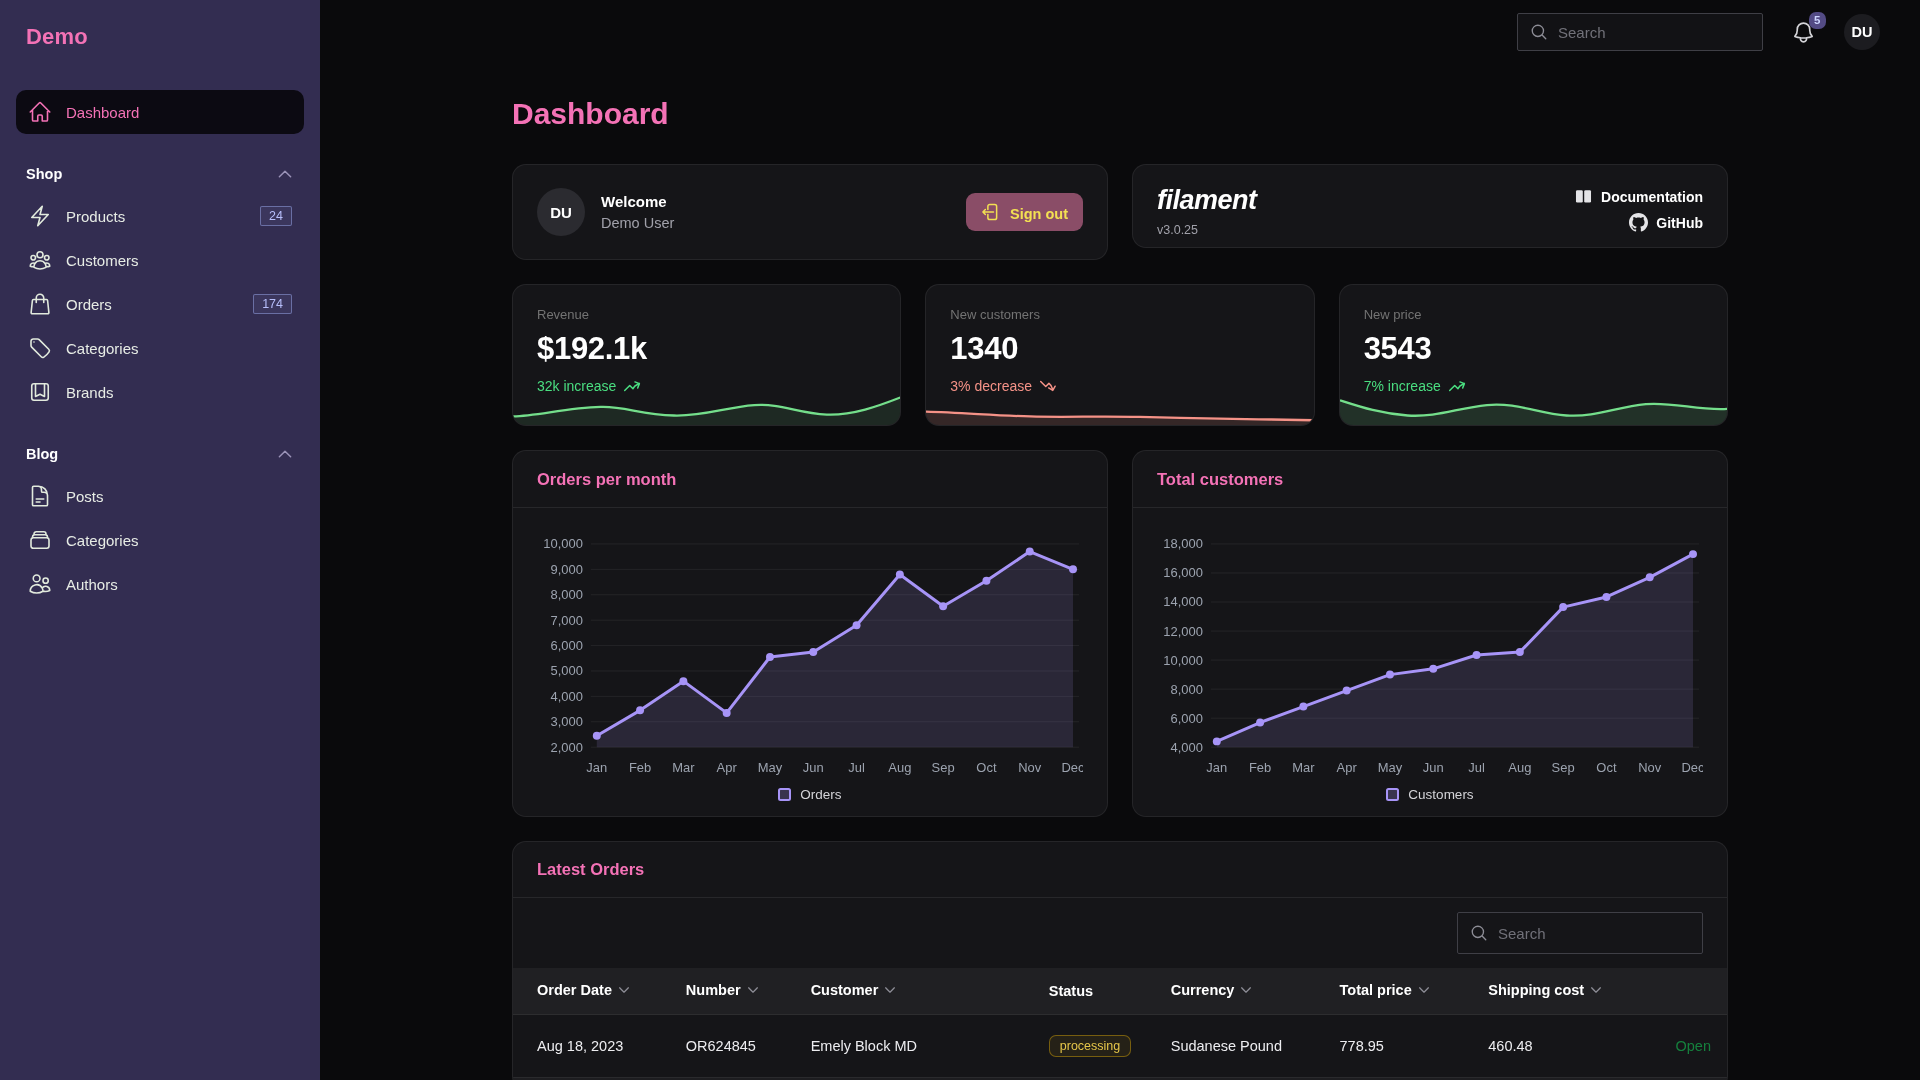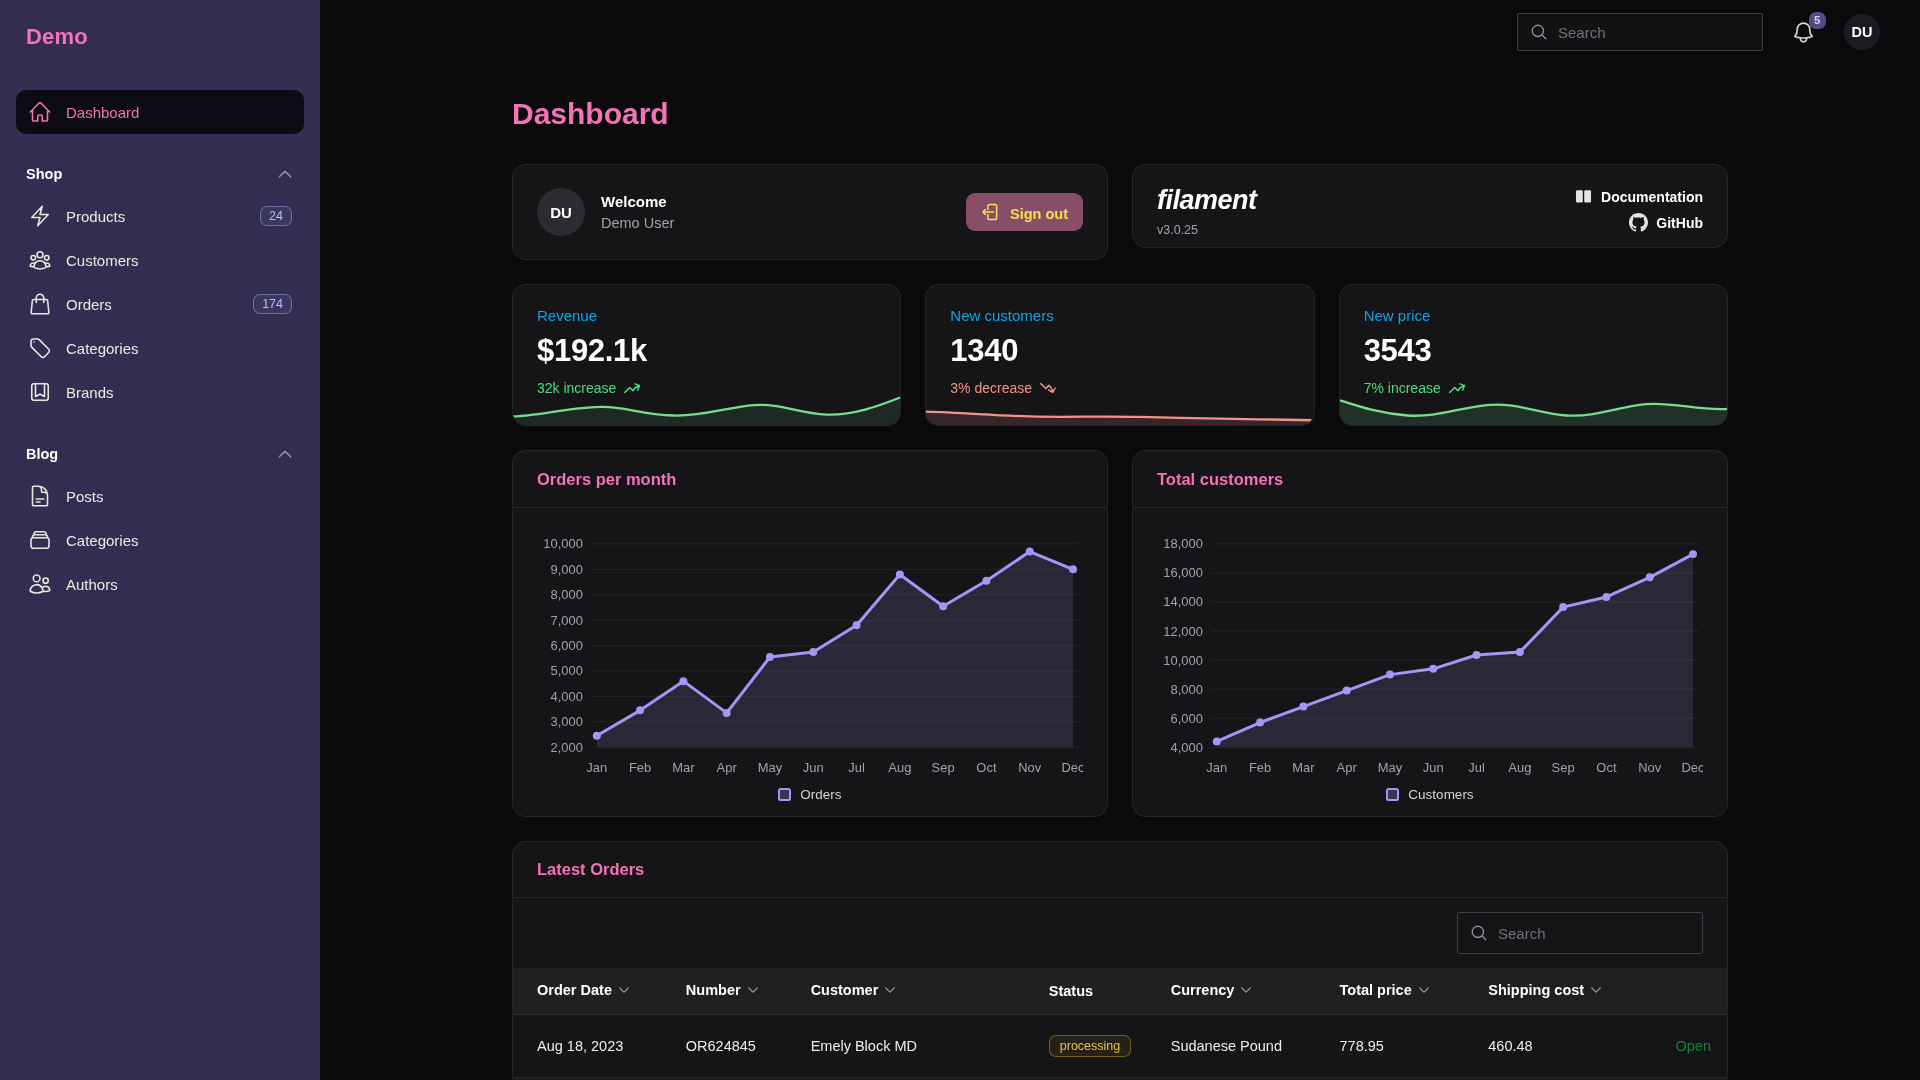--- a/index.html
+++ b/index.html
@@ -25,21 +25,21 @@
     height:44px; padding:0 12px; border-radius:10px;
     color:#e7ece5; font-size:15px; font-weight:500;
     cursor:pointer; text-decoration:none;
   }
   .nav-item svg { width:24px; height:24px; color:#e2eadd; flex-shrink:0; }
   .nav-item.active { background:#0c0a12; color:var(--accent); }
   .nav-item.active svg { color:var(--accent); }
   .nav-badge {
     margin-left:auto; font-size:12.5px; font-weight:500; color:#b7befb;
     border:1px solid rgba(165,180,252,.45); background:rgba(165,180,252,.07);
-    border-radius:7px; padding:2px 8px;
+    border-radius:2px; padding:2px 8px;
   }
   .group-header {
     display:flex; align-items:center; justify-content:space-between;
     margin:26px 0 6px; padding:0 10px; height:28px;
     color:#ffffff; font-size:14.5px; font-weight:700;
   }
   .group-header .chev { width:18px; height:18px; color:#9b93b8; cursor:pointer; }
 
   
   .content-col { flex:1; display:flex; flex-direction:column; height:100%; overflow:hidden; }
@@ -105,21 +105,21 @@
   .signout-btn svg { width:20px; height:20px; }
   .filament-card { display:flex; align-items:flex-start; justify-content:space-between; padding:20px 24px; height:84px; }
   .filament-logo { font-size:27px; font-weight:800; font-style:italic; color:#fff; letter-spacing:-.5px; }
   .filament-version { font-size:12.5px; color:#a1a1aa; margin-top:7px; }
   .fil-links { display:flex; flex-direction:column; align-items:flex-end; gap:7px; padding-top:2px; }
   .fil-link { display:flex; align-items:center; gap:8px; color:#fff; font-size:14px; font-weight:600; text-decoration:none; cursor:pointer; }
   .fil-link svg { width:19px; height:19px; color:#e4e4e7; }
 
   
   .stat-card { position:relative; padding:22px 24px; height:142px; overflow:hidden; }
-  .stat-label { font-size:15px; color:#0ea5e9; }
+  .stat-label { font-size:13px; color:#737373; }
   .stat-value { font-size:31px; font-weight:700; color:#fff; margin:9px 0 10px; letter-spacing:-.3px; }
   .stat-desc { display:flex; align-items:center; gap:7px; font-size:14px; font-weight:500; }
   .stat-desc svg { width:18px; height:18px; }
   .sparkline { position:absolute; left:0; right:0; bottom:0; width:100%; height:38px; }
 
   
   .chart-header {
     height:57px; display:flex; align-items:center; padding:0 24px;
     border-bottom:1px solid rgba(255,255,255,.08);
     text-align:center;

